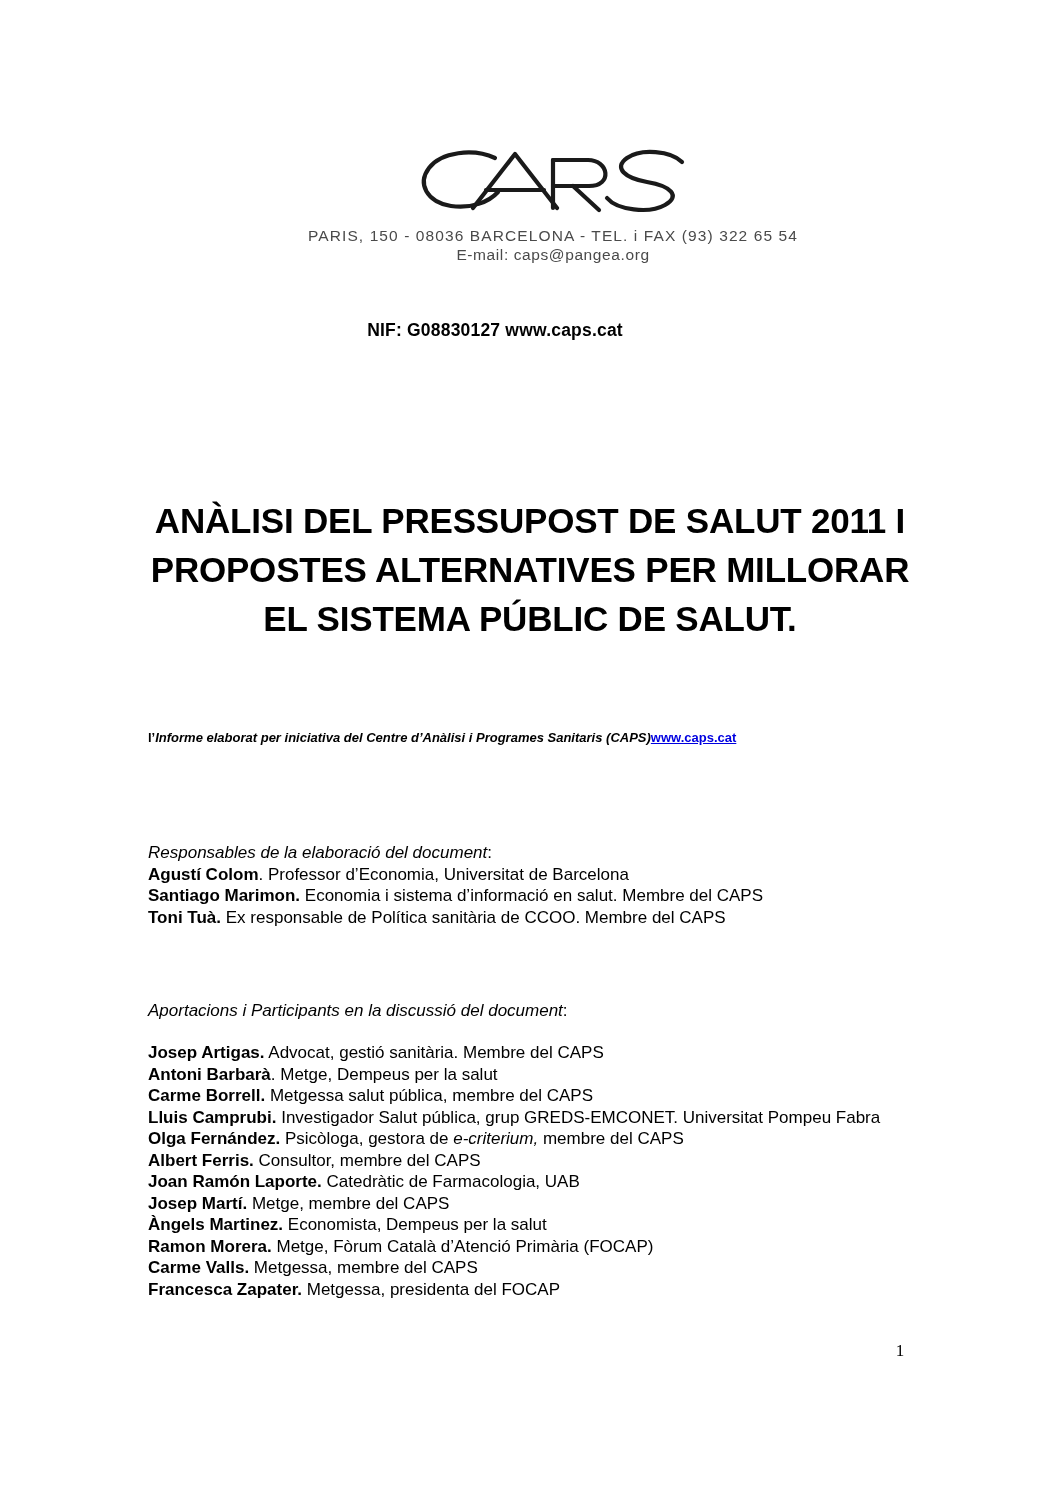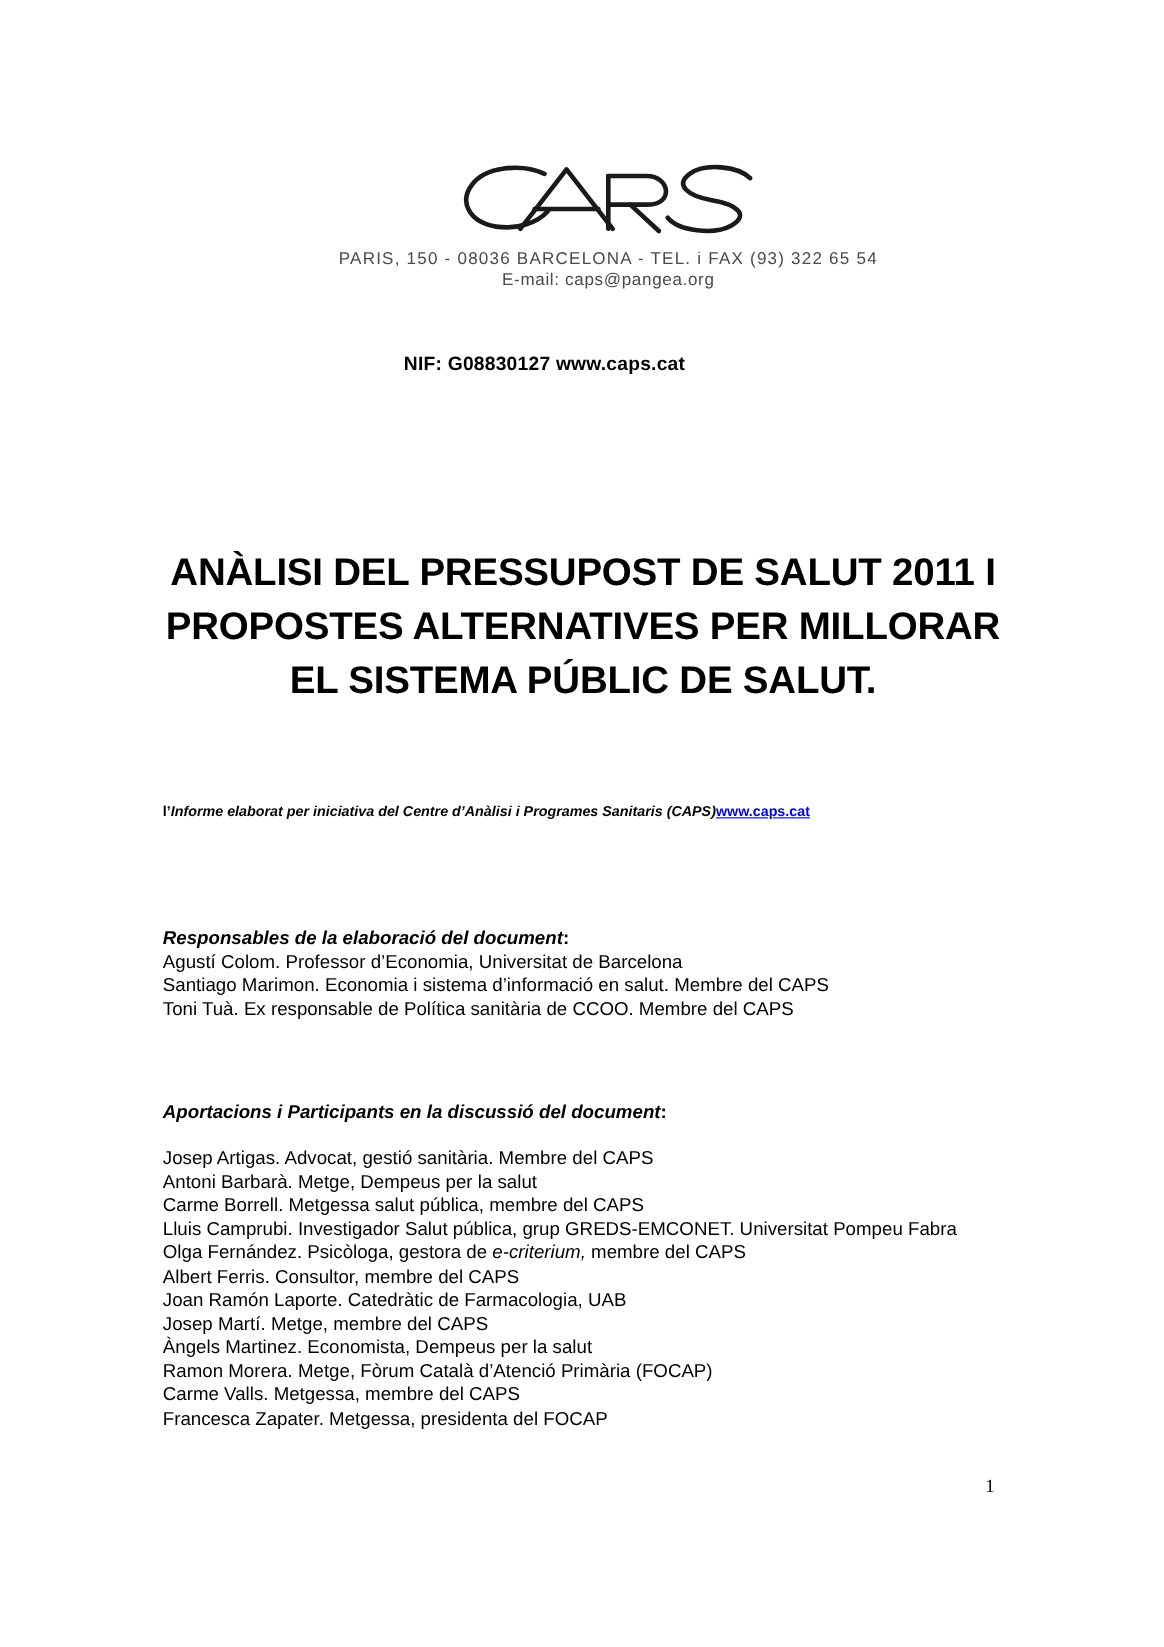--- a/index.html
+++ b/index.html
@@ -98,27 +98,27 @@
     left: 148px;
     width: 780px;
     font-size: 17px;
     line-height: 21.5px;
   }
   .block-responsables { top: 842px; }
   .block-aportacions-head { top: 1000px; }
   .block-aportacions { top: 1042px; }
 
   .sec-head {
-    font-weight: bold;
+    font-weight: normal;
     font-style: italic;
   }
   .sec-head .colon { font-style: normal; }
 
   .person { }
-  .person .name { font-weight: normal; }
+  .person .name { font-weight: bold; }
   .person .desc { font-weight: normal; }
   .person .it { font-style: italic; }
 
   
   .page-number {
     position: absolute;
     left: 880px;
     top: 1341px;
     width: 40px;
     text-align: center;

